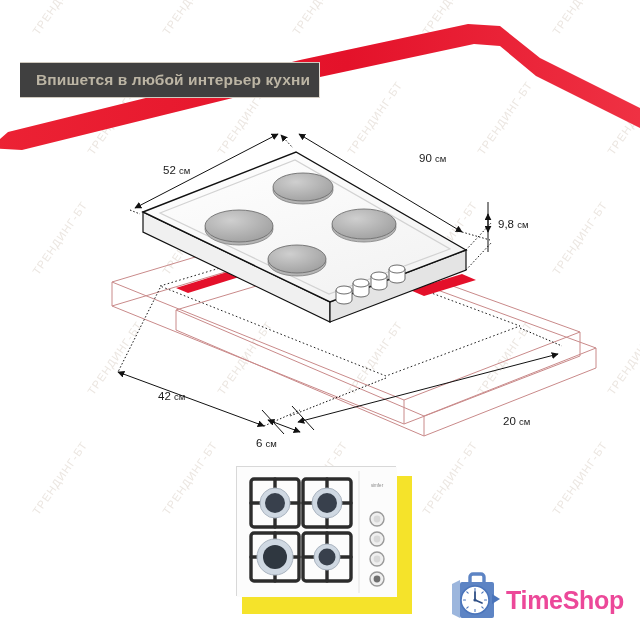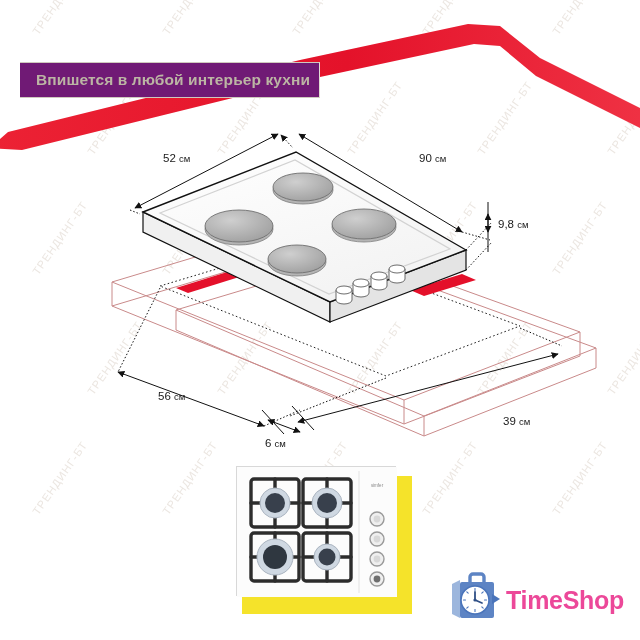--- a/index.html
+++ b/index.html
@@ -27,21 +27,21 @@
   }
 
   
   .swoosh{position:absolute;left:0;top:0;width:640px;height:150px;}
 
   
   .plaque{
     position:absolute;
     left:20px;top:62px;
     width:300px;height:36px;
-    background:#701a75;
+    background:#404040;
     border-top:1px solid #cfc9be;
     border-bottom:1px solid #cfc9be;
     border-right:1px solid #e2ddd4;
     box-sizing:border-box;
     display:flex;align-items:center;
     padding-left:16px;
     z-index:6;
   }
   .plaque-text{
     font-size:15.5px;
@@ -261,26 +261,26 @@
     </g>
 
     <g stroke="#111" stroke-width="1">
       <line x1="386" y1="268" x2="290" y2="306" stroke-dasharray="1.5 2"></line>
       <line x1="520" y1="218" x2="562" y2="236" stroke-dasharray="1.5 2"></line>
       <line x1="298" y1="312" x2="558" y2="244" marker-start="url(#ah)" marker-end="url(#ah)"></line>
     </g>
   </svg>
 
   <div id="dim-labels">
-      <div class="dim" style="left: 163px; top: 152px;"><span>52</span> <span class="u">см</span></div>
+      <div class="dim" style="left: 163px; top: 164px;"><span>52</span> <span class="u">см</span></div>
       <div class="dim" style="left: 419px; top: 152px;"><span>90</span> <span class="u">см</span></div>
       <div class="dim" style="left: 498px; top: 218px;"><span>9,8</span> <span class="u">см</span></div>
-      <div class="dim" style="left: 158px; top: 390px;"><span>56</span> <span class="u">см</span></div>
-      <div class="dim" style="left: 265px; top: 437px;"><span>6</span> <span class="u">см</span></div>
-      <div class="dim" style="left: 503px; top: 415px;"><span>39</span> <span class="u">см</span></div>
+      <div class="dim" style="left: 158px; top: 390px;"><span>42</span> <span class="u">см</span></div>
+      <div class="dim" style="left: 256px; top: 437px;"><span>6</span> <span class="u">см</span></div>
+      <div class="dim" style="left: 503px; top: 415px;"><span>20</span> <span class="u">см</span></div>
     </div>
 
   <div class="photo-wrap">
     <div class="photo-yellow"></div>
     <div class="photo-body">
       <svg viewBox="0 0 160 130" width="160" height="130">
         <rect x="0" y="0" width="160" height="130" fill="#fcfcfc"></rect>
 
         <line x1="122" y1="4" x2="122" y2="126" stroke="#e2e2e2" stroke-width="1"></line>
 

